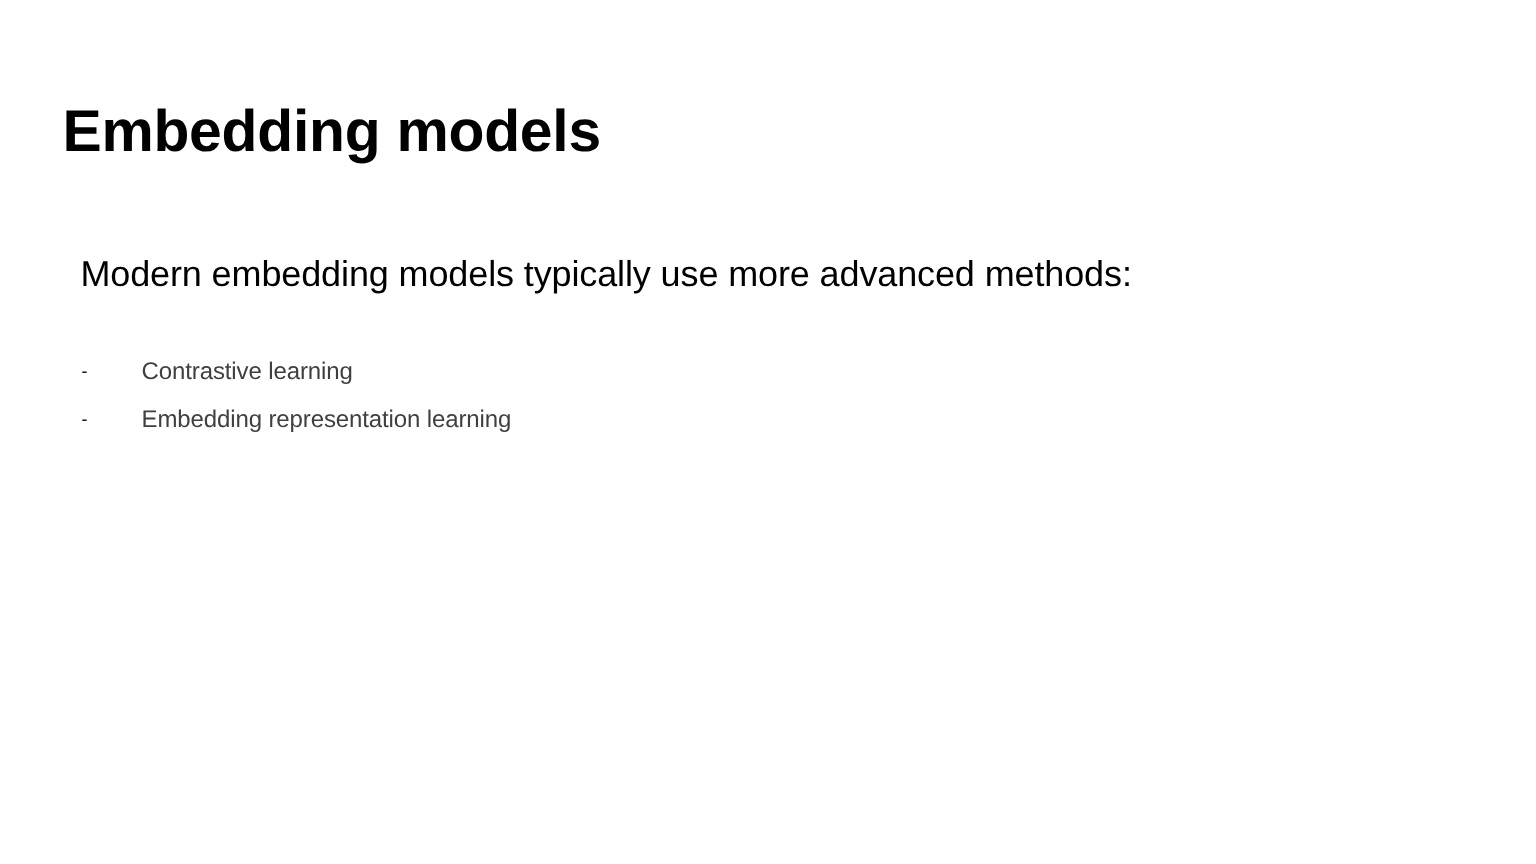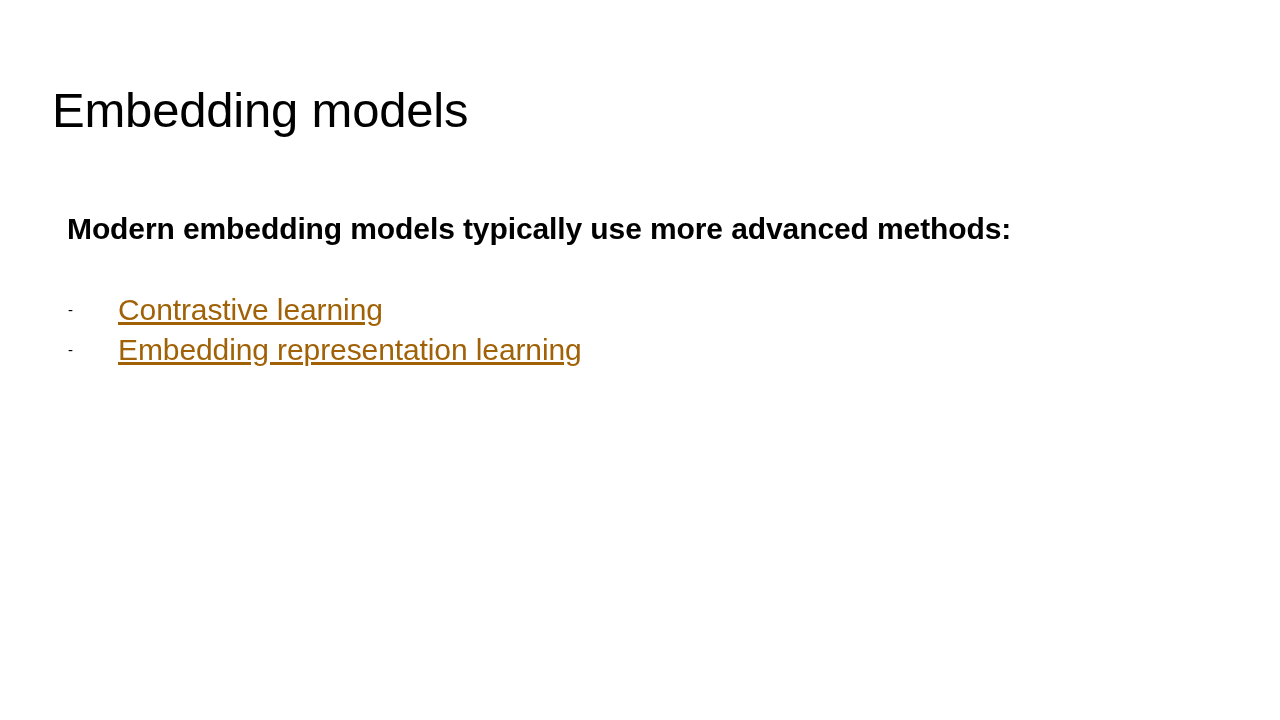--- a/index.html
+++ b/index.html
@@ -22,37 +22,37 @@
     height: 720px;
     background: #ffffff;
   }
 
   .slide-title {
     position: absolute;
     left: 52px;
     top: 48px;
     font-size: 49px;
     line-height: 58px;
-    font-weight: 400;
+    font-weight: 700;
     letter-spacing: -0.2px;
     color: #000000;
     white-space: nowrap;
   }
 
   .body-block {
     position: absolute;
     left: 67px;
     top: 180px;
     width: 1150px;
   }
 
   .intro-line {
     font-size: 30px;
     line-height: 38px;
-    font-weight: 700;
+    font-weight: 400;
     color: #000000;
     white-space: nowrap;
     letter-spacing: -0.1px;
   }
 
   .bullet-list {
     margin: 0;
     padding: 0;
     list-style: none;
     margin-top: 42px;
@@ -70,27 +70,26 @@
     width: 51px;
     font-size: 15px;
     line-height: 40px;
     vertical-align: bottom;
     color: #000000;
     text-indent: 1px;
   }
 
   .bullet-text {
     display: inline-block;
-    font-size: 30px;
+    font-size: 20px;
     line-height: 40px;
     vertical-align: bottom;
-    color: #a16207;
+    color: #404040;
     white-space: nowrap;
     letter-spacing: -0.1px;
-    text-decoration: underline;
   }
 </style>
 </head>
 <body>
 
 <div class="slide">
 
   <h1 class="slide-title">Embedding models</h1>
 
   <div class="body-block">

